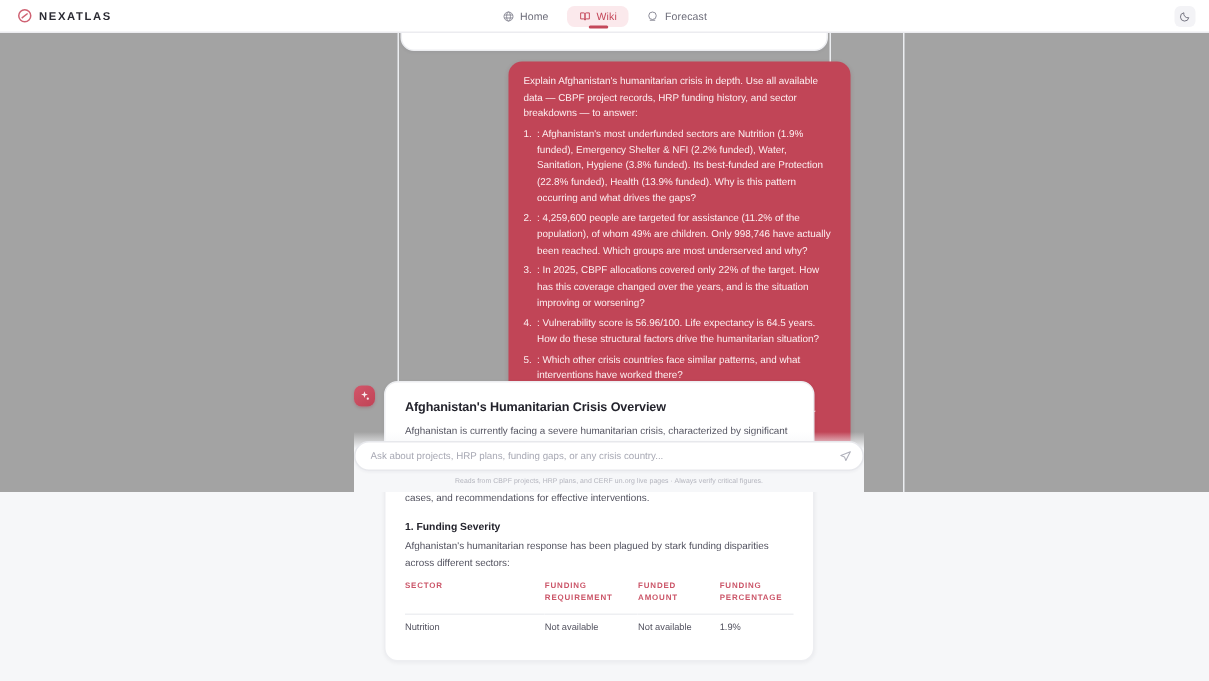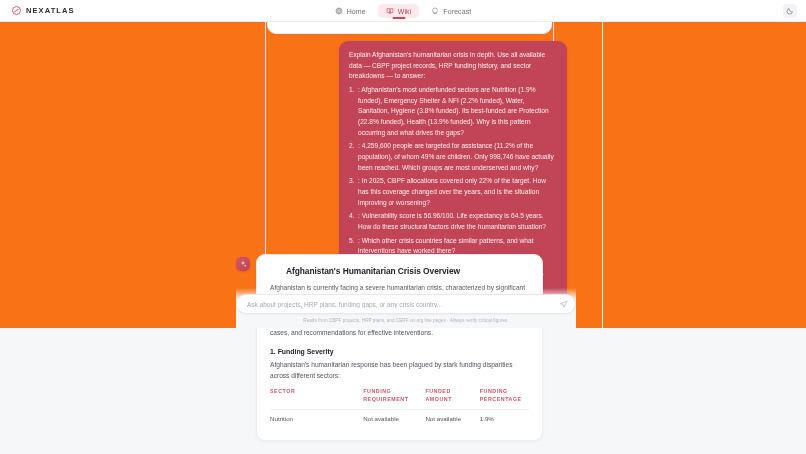--- a/index.html
+++ b/index.html
@@ -3,21 +3,21 @@
 <meta charset="utf-8">
 <style>
   * { box-sizing: border-box; margin: 0; padding: 0; }
   html, body {
     width: 806px; height: 454px;
     overflow: hidden;
     background: #f6f7f9;
     font-family: "Liberation Sans", sans-serif;
     -webkit-font-smoothing: antialiased;
   }
-  #app { position: relative; width: 806px; height: 328px; background: #f97316; }
+  #app { position: relative; width: 806px; height: 328px; background: #a3a3a3; }
 
   
   .topbar {
     position: absolute; top: 0; left: 0; right: 0; height: 22px;
     background: #ffffff;
     border-bottom: 1px solid #ececf0;
     display: flex; align-items: center;
     padding: 0 12px;
     z-index: 40;
   }
@@ -113,21 +113,21 @@
   .assist-card {
     width: 287px;
     background: #ffffff;
     border: 1px solid #edeef1;
     border-radius: 9px;
     padding: 11px 13px 13px 13px;
     box-shadow: 0 1px 3px rgba(25,25,40,.05);
   }
   .assist-title {
     font-size: 8.4px; font-weight: bold; color: #23232c;
-    letter-spacing: -.05px; margin-bottom: 6px; margin-left: 16px;
+    letter-spacing: -.05px; margin-bottom: 6px;
   }
   .assist-para {
     font-size: 6.6px; line-height: 1.72; color: #52525f;
   }
   .assist-h3 {
     font-size: 6.9px; font-weight: bold; color: #23232c; margin: 9px 0 4px 0;
   }
   .tbl { width: 100%; border-collapse: collapse; margin-top: 7px; }
   .tbl th {
     text-align: left; font-size: 5.3px; font-weight: bold;

